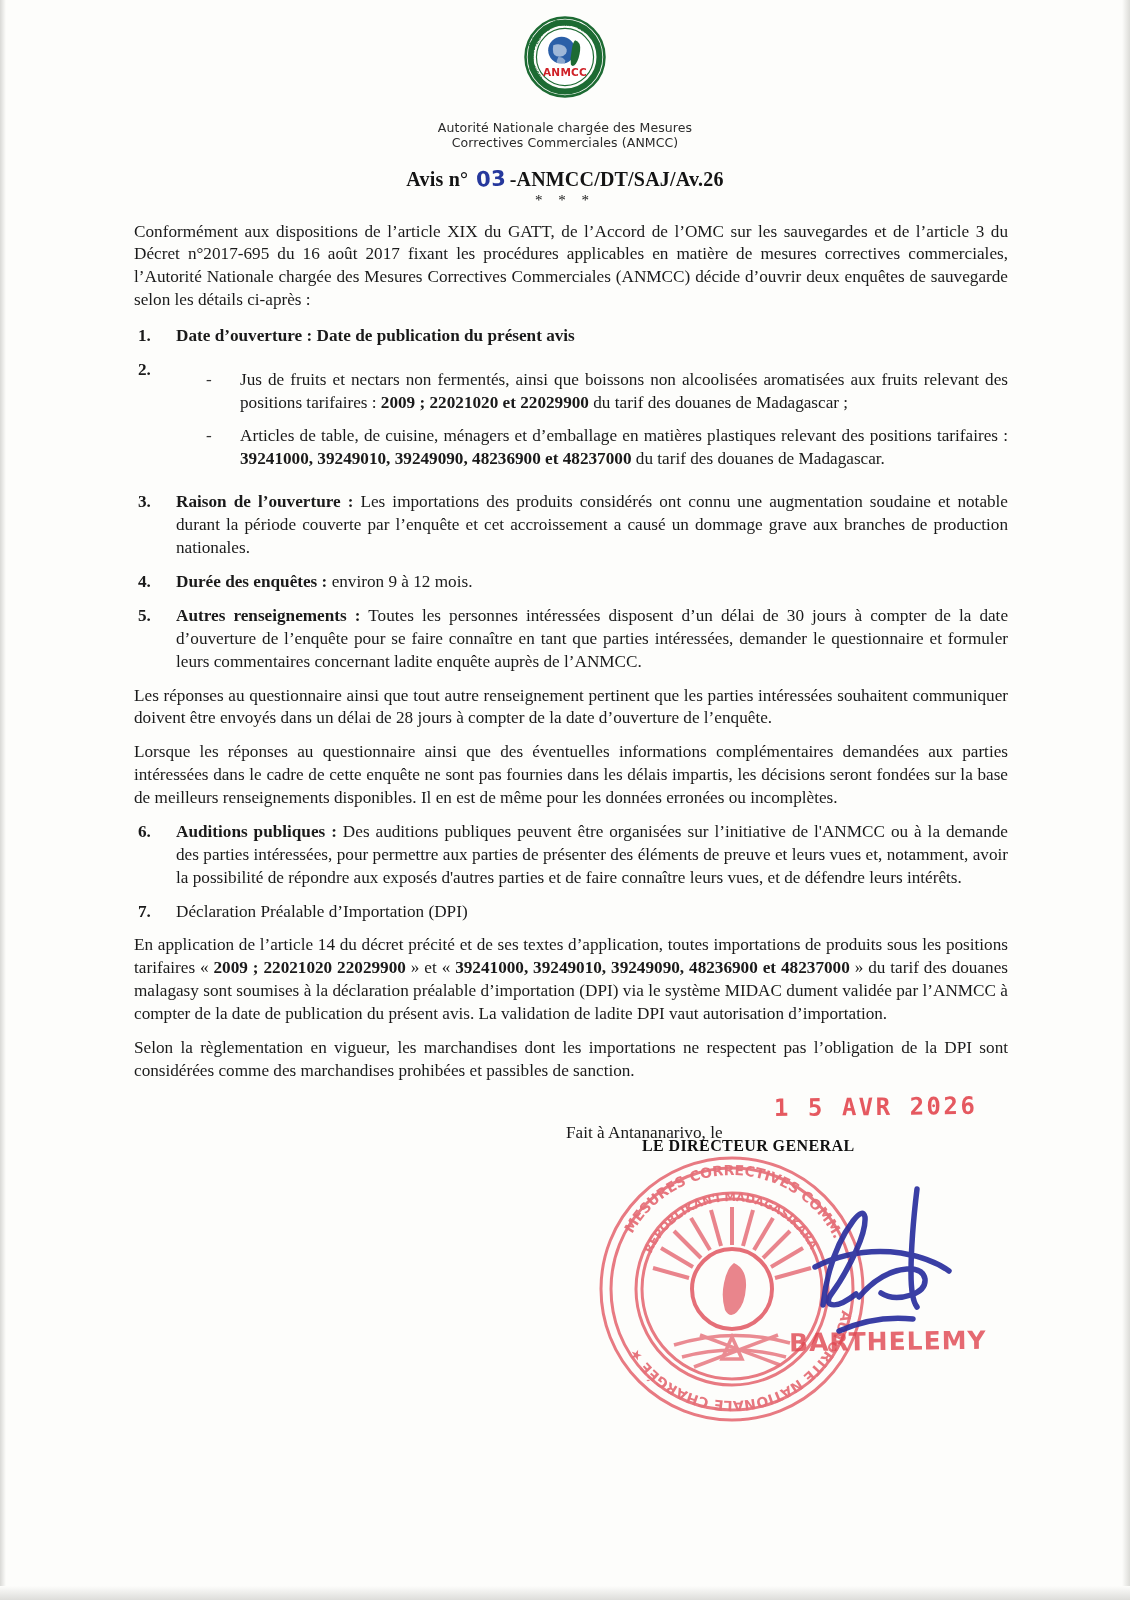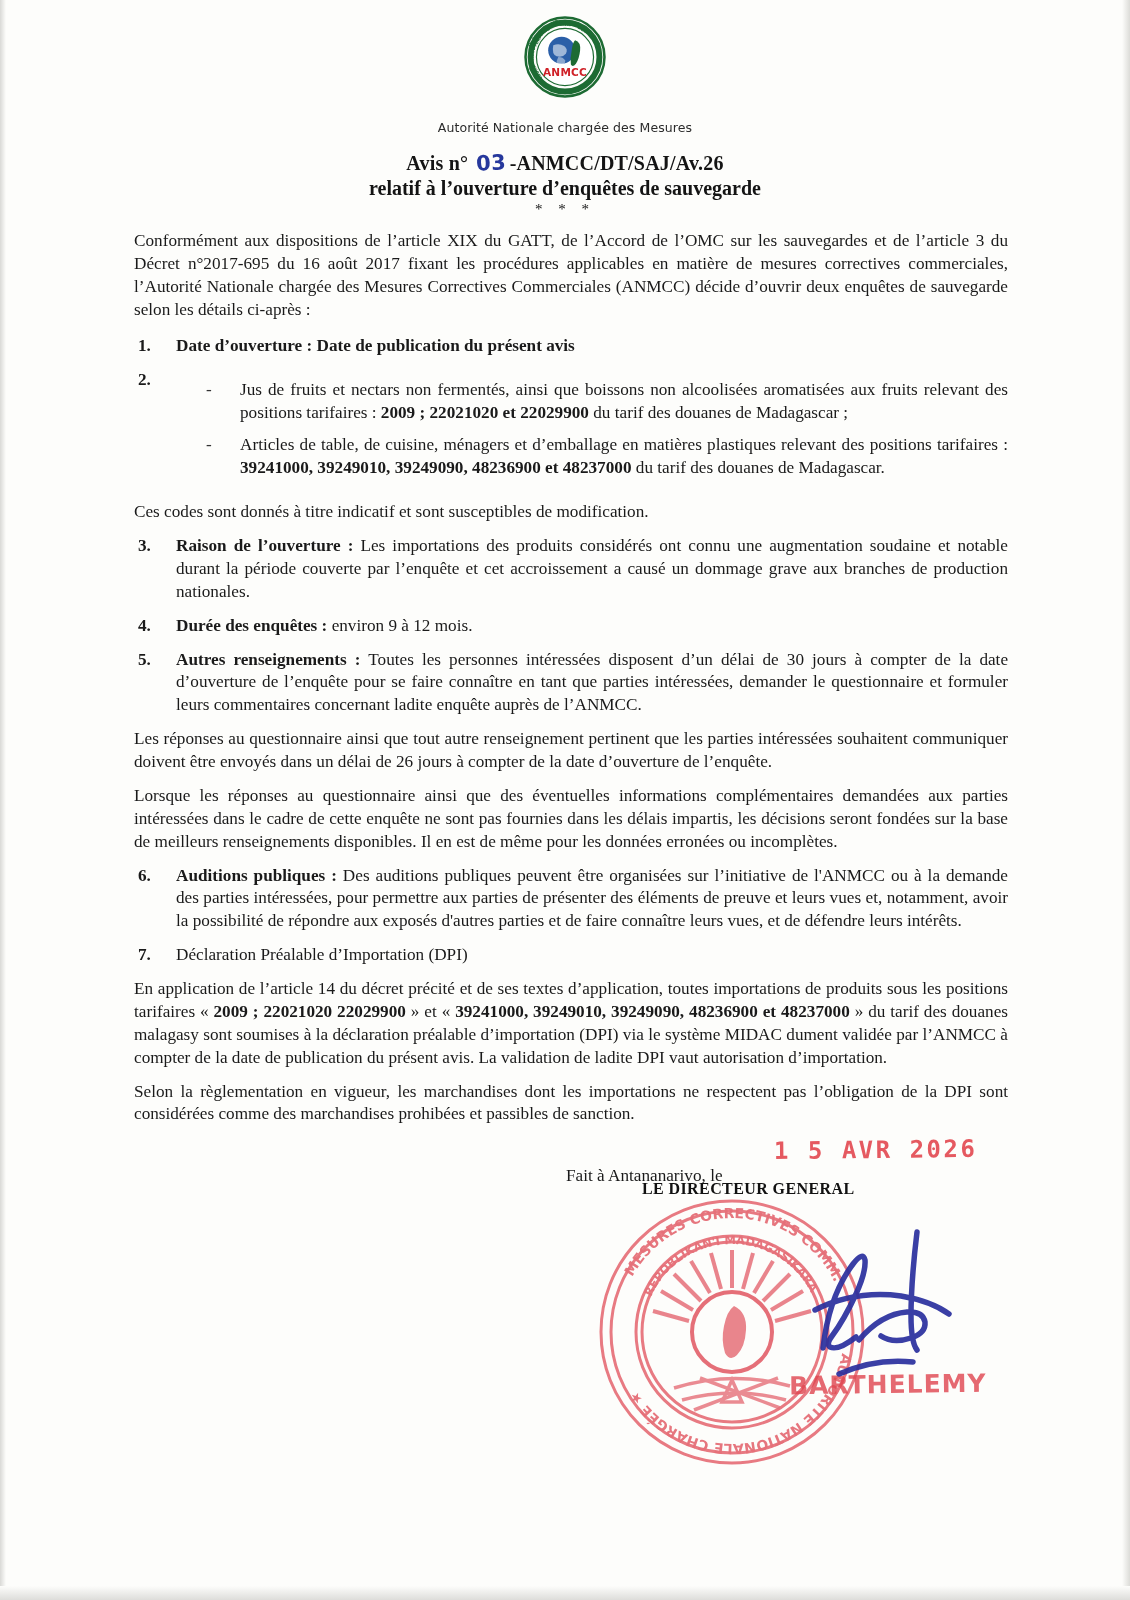--- a/index.html
+++ b/index.html
@@ -261,28 +261,28 @@
           <text transform="rotate(32 50 50)" x="50" y="13" text-anchor="middle">DES</text>
           <text transform="rotate(240 50 50)" x="50" y="14" text-anchor="middle">MESURES</text>
           <text transform="rotate(276 50 50)" x="50" y="13" text-anchor="middle">CORRECTIVES</text>
           <text transform="rotate(318 50 50)" x="50" y="13" text-anchor="middle">COMMERCIALES</text>
         </g>
       </svg>
     </div>
 
     <div class="org-lines">
       <div>Autorité Nationale chargée des Mesures</div>
+      <div>Correctives Commerciales (ANMCC)</div>
     </div>
 
     <div class="title-block">
       <div class="title-line1">
         <span>Avis n°</span>
         <span class="handwritten-num">03</span><span>-ANMCC/DT/SAJ/Av.26</span>
       </div>
-      <div class="title-line2">relatif à l’ouverture d’enquêtes de sauvegarde</div>
       <div class="stars">* * *</div>
     </div>
   </div>
 
   <div class="content">
 
     <p class="para first">Conformément aux dispositions de l’article XIX du GATT, de l’Accord de l’OMC sur les sauvegardes et de l’article 3 du Décret n°2017-695 du 16 août 2017 fixant les procédures applicables en matière de mesures correctives commerciales, l’Autorité Nationale chargée des Mesures Correctives Commerciales (ANMCC) décide d’ouvrir deux enquêtes de sauvegarde selon les détails ci-après :</p>
 
     <div class="item">
       <div class="item-num">1.</div>
@@ -298,38 +298,37 @@
             <span class="bullet-text"><span>Jus de fruits et nectars non fermentés, ainsi que boissons non alcoolisées aromatisées aux fruits relevant des positions tarifaires : </span><b>2009 ; 22021020 et 22029900</b><span> du tarif des douanes de Madagascar ;</span></span>
           </li>
           <li class="bullet">
             <span class="bullet-dash">-</span>
             <span class="bullet-text"><span>Articles de table, de cuisine, ménagers et d’emballage en matières plastiques relevant des positions tarifaires : </span><b>39241000, 39249010, 39249090, 48236900 et 48237000</b><span> du tarif des douanes de Madagascar.</span></span>
           </li>
         </ul>
       </div>
     </div>
 
-    <p class="para">Ces codes sont donnés à titre indicatif et sont susceptibles de modification.</p>
 
     <div class="item">
       <div class="item-num">3.</div>
       <div class="item-body"><b class="lead">Raison de l’ouverture :</b><span> Les importations des produits considérés ont connu une augmentation soudaine et notable durant la période couverte par l’enquête et cet accroissement a causé un dommage grave aux branches de production nationales.</span></div>
     </div>
 
     <div class="item">
       <div class="item-num">4.</div>
       <div class="item-body"><b class="lead">Durée des enquêtes :</b><span> environ 9 à 12 mois.</span></div>
     </div>
 
     <div class="item">
       <div class="item-num">5.</div>
       <div class="item-body"><b class="lead">Autres renseignements :</b><span> Toutes les personnes intéressées disposent d’un délai de 30 jours à compter de la date d’ouverture de l’enquête pour se faire connaître en tant que parties intéressées, demander le questionnaire et formuler leurs commentaires concernant ladite enquête auprès de l’ANMCC.</span></div>
     </div>
 
-    <p class="para">Les réponses au questionnaire ainsi que tout autre renseignement pertinent que les parties intéressées souhaitent communiquer doivent être envoyés dans un délai de 26 jours à compter de la date d’ouverture de l’enquête.</p>
+    <p class="para">Les réponses au questionnaire ainsi que tout autre renseignement pertinent que les parties intéressées souhaitent communiquer doivent être envoyés dans un délai de 28 jours à compter de la date d’ouverture de l’enquête.</p>
     <p class="para">Lorsque les réponses au questionnaire ainsi que des éventuelles informations complémentaires demandées aux parties intéressées dans le cadre de cette enquête ne sont pas fournies dans les délais impartis, les décisions seront fondées sur la base de meilleurs renseignements disponibles. Il en est de même pour les données erronées ou incomplètes.</p>
 
     <div class="item">
       <div class="item-num">6.</div>
       <div class="item-body"><b class="lead">Auditions publiques :</b><span> Des auditions publiques peuvent être organisées sur l’initiative de l'ANMCC ou à la demande des parties intéressées, pour permettre aux parties de présenter des éléments de preuve et leurs vues et, notamment, avoir la possibilité de répondre aux exposés d'autres parties et de faire connaître leurs vues, et de défendre leurs intérêts.</span></div>
     </div>
 
     <div class="item">
       <div class="item-num">7.</div>
       <div class="item-body section7-head">Déclaration Préalable d’Importation (DPI)</div>

